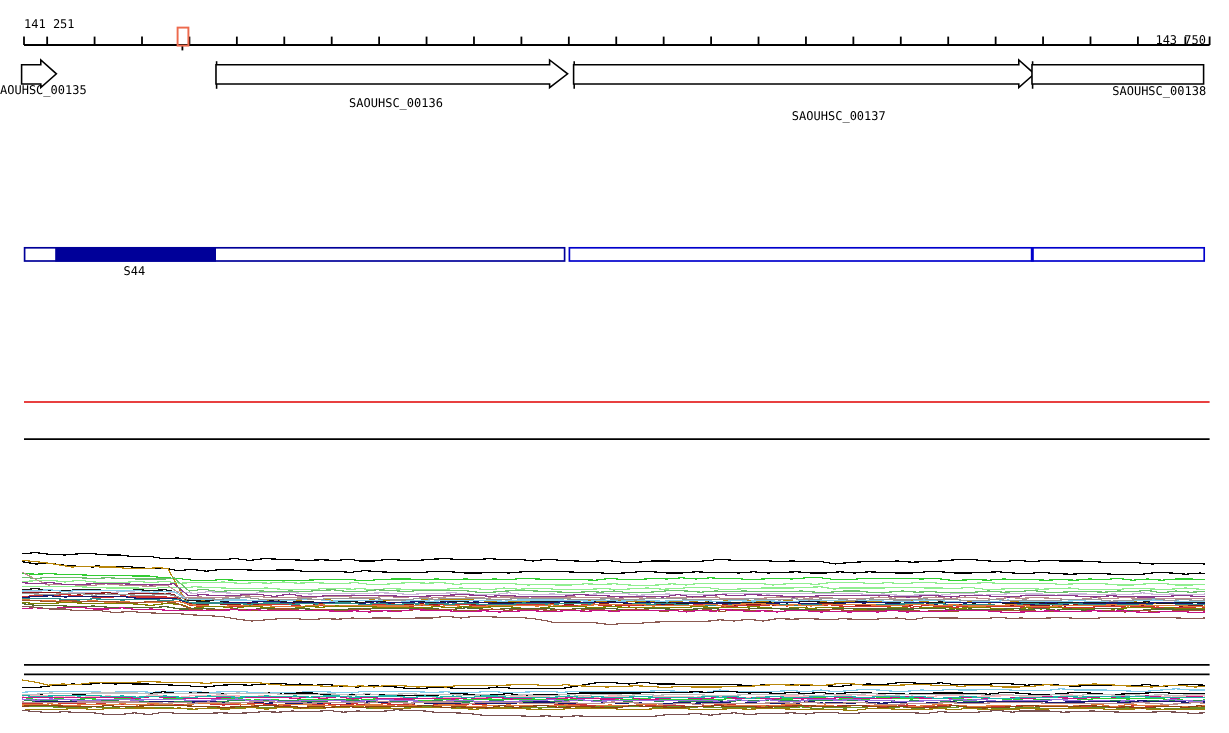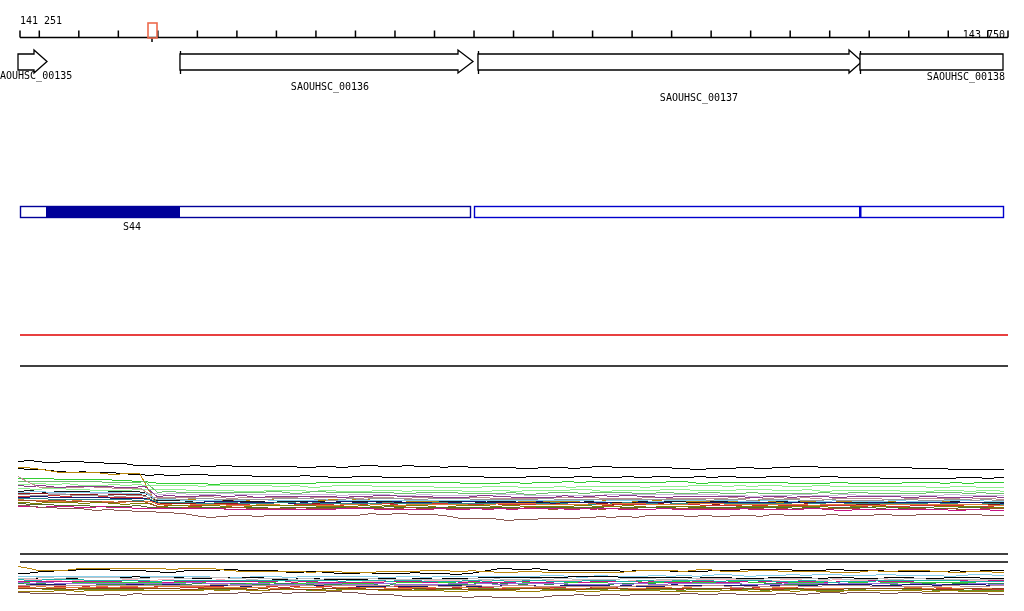--- a/index.html
+++ b/index.html
@@ -117,14 +117,14 @@
     </svg>
 
   <div class="lbl" style="left:20px;top:15px;">141 251</div>
   <div class="lbl right" style="right:19px;top:29px;">143 750</div>
 
   <div class="lbl" style="left:0px;top:70px;">AOUHSC_00135</div>
   <div class="lbl center" style="left:330px;top:81px;">SAOUHSC_00136</div>
   <div class="lbl center" style="left:667px;top:92px;margin-left:32px;">SAOUHSC_00137</div>
   <div class="lbl center" style="left:930px;top:71px;margin-left:36px;">SAOUHSC_00138</div>
 
-  <div class="lbl center" style="left:112px;top:221px;margin-left:20px;">S44</div>
+  <div class="lbl center" style="left:112px;top:221px;">S44</div>
 </div>
 
 </body></html>

